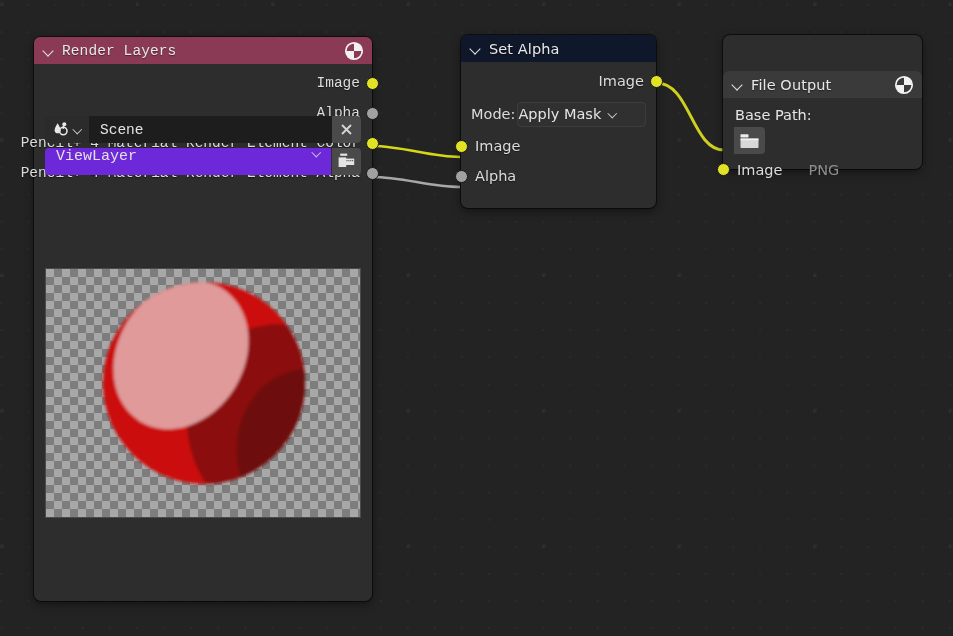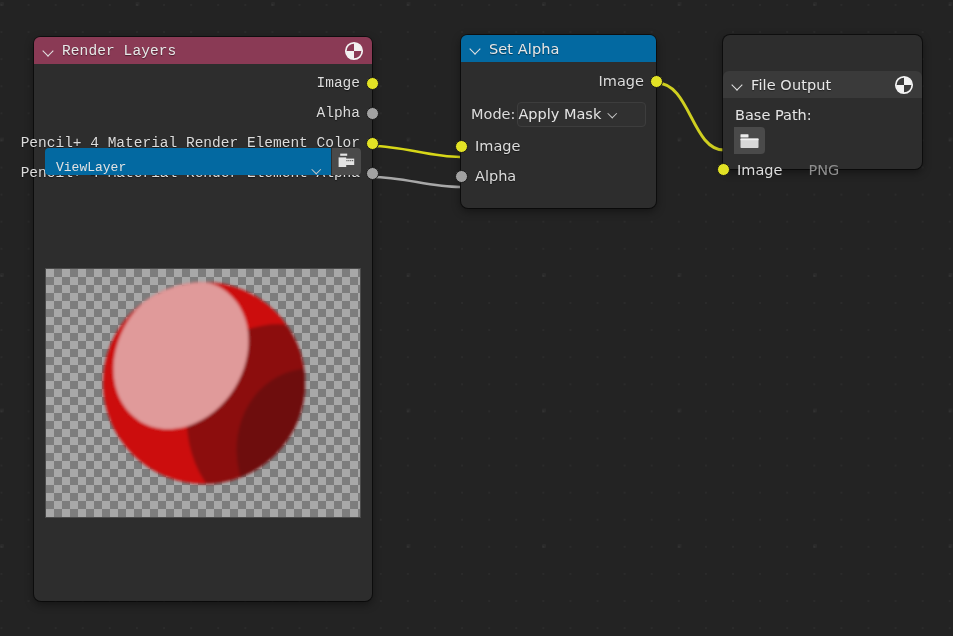--- a/index.html
+++ b/index.html
@@ -192,42 +192,42 @@
     justify-content: center;
   }
   .dd-row {
     display: flex;
     align-items: stretch;
     height: 27px;
     margin-top: 5px;
   }
   .dd-main {
     flex: 1;
-    background: #0369a1;
+    background: #6d28d9;
     border-radius: 4px 0 0 4px;
     display: flex;
-    align-items: flex-end;
+    align-items: flex-start;
     padding: 0 9px 0 11px;
     color: #e2e2e2;
-    font-size: 13px;
+    font-size: 15px;
   }
   .dd-main .sp { margin-left: auto; }
   .dd-side {
     width: 29px;
     background: #4a4a4a;
     border-radius: 0 4px 4px 0;
     display: flex;
     align-items: center;
     justify-content: center;
     margin-left: 1px;
   }
 
   
   #node-set-alpha { left: 461px; top: 35px; width: 195px; height: 173px; }
-  #node-set-alpha .node-header { background: #0369a1; }
+  #node-set-alpha .node-header { background: #0f172a; }
   .mode-row {
     display: flex;
     align-items: center;
     height: 30px;
     margin: 3px 10px 2px 10px;
     color: #dcdcdc;
     font-size: 14.5px;
   }
   .mode-label { margin-right: 2px; }
   .mode-dd {
@@ -354,20 +354,38 @@
             <g clip-path="url(#ballClip)">
               <ellipse cx="186" cy="150" rx="96" ry="104" transform="rotate(-22 186 150)" fill="#8c0d10"></ellipse>
               <ellipse cx="220" cy="180" rx="80" ry="90" transform="rotate(-22 220 180)" fill="#6e0c0f"></ellipse>
               <ellipse cx="83" cy="78" rx="63" ry="78" transform="rotate(32 83 78)" fill="#e09a9a"></ellipse>
             </g>
           </g>
         </svg>
       </div>
 
       <div class="rl-controls">
+        <div class="field-row">
+          <div class="id-icon-btn">
+            <svg width="20" height="18" viewBox="0 0 20 18">
+              <path d="M5.6 2.2 C7.6 5.4 8.6 7.6 8.6 9.2 C8.6 11.1 7.3 12.3 5.6 12.3 C3.9 12.3 2.6 11.1 2.6 9.2 C2.6 7.6 3.6 5.4 5.6 2.2 Z" fill="#e8e8e8"></path>
+              <circle cx="12.3" cy="3.3" r="2.0" fill="#e8e8e8"></circle>
+              <circle cx="11.3" cy="10.0" r="3.7" fill="none" stroke="#e8e8e8" stroke-width="1.5"></circle>
+              <rect x="10.6" y="4.9" width="1.5" height="3.0" fill="#e8e8e8"></rect>
+            </svg>
+            <span class="mini-chevron"></span>
+          </div>
+          <div class="id-name-field">Scene</div>
+          <div class="x-btn">
+            <svg width="15" height="15" viewBox="0 0 15 15">
+              <line x1="3" y1="3" x2="12" y2="12" stroke="#d8d8d8" stroke-width="1.8"></line>
+              <line x1="12" y1="3" x2="3" y2="12" stroke="#d8d8d8" stroke-width="1.8"></line>
+            </svg>
+          </div>
+        </div>
 
         <div class="dd-row">
           <div class="dd-main">
             <span>ViewLayer</span>
             <span class="sp mini-chevron"></span>
           </div>
           <div class="dd-side">
             <svg width="19" height="19" viewBox="0 0 19 19">
               <rect x="3.2" y="1.6" width="7" height="2.2" fill="#e4e4e4"></rect>
               <rect x="1.6" y="5.4" width="7.6" height="9.6" fill="#e4e4e4"></rect>

